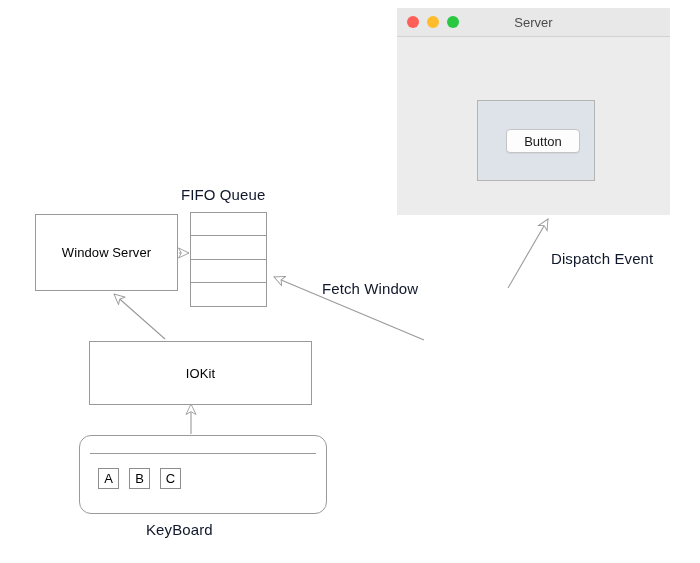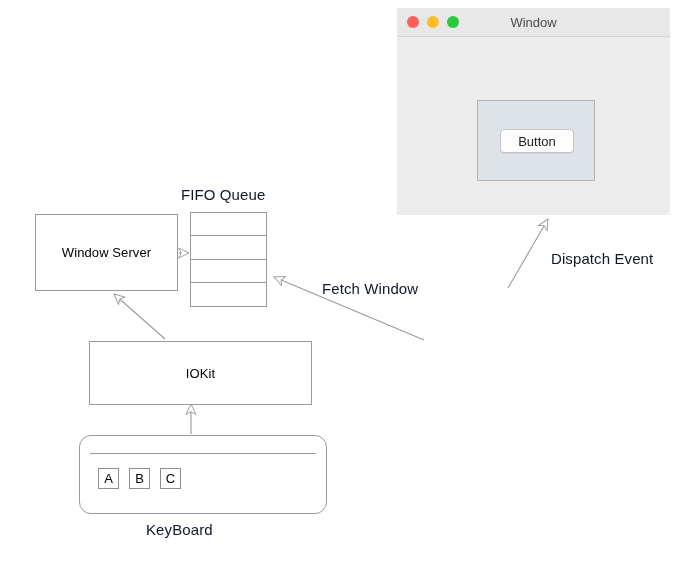--- a/index.html
+++ b/index.html
@@ -173,21 +173,21 @@
   #inner-panel {
     position: absolute;
     left: 80px; top: 63px;
     width: 118px; height: 81px;
     box-sizing: border-box;
     background: #dee2e9;
     border: 1px solid #b4b4b4;
   }
   #ui-button {
     position: absolute;
-    left: 22px; top: 28px;
+    left: 28px; top: 28px;
     width: 74px; height: 24px;
     box-sizing: border-box;
     background: #fdfdfd;
     border: 1px solid #c4c4c4;
     border-radius: 4px;
     display: flex;
     align-items: center;
     justify-content: center;
     font-size: 13px;
     color: #1a1a1a;
@@ -257,21 +257,21 @@
   <div class="label" id="dispatch-event-label">Dispatch Event</div>
 
   <div id="mac-window">
 
     <div id="mac-titlebar">
       <div id="traffic-lights">
         <span class="traffic-light" style="background:#ff5f57"></span>
         <span class="traffic-light" style="background:#ffbd2e"></span>
         <span class="traffic-light" style="background:#28c840"></span>
       </div>
-      <div id="mac-window-title">Window</div>
+      <div id="mac-window-title">Server</div>
     </div>
 
     <div id="mac-content">
       <div id="inner-panel">
         <div id="ui-button">Button</div>
       </div>
     </div>
 
   </div>
 

